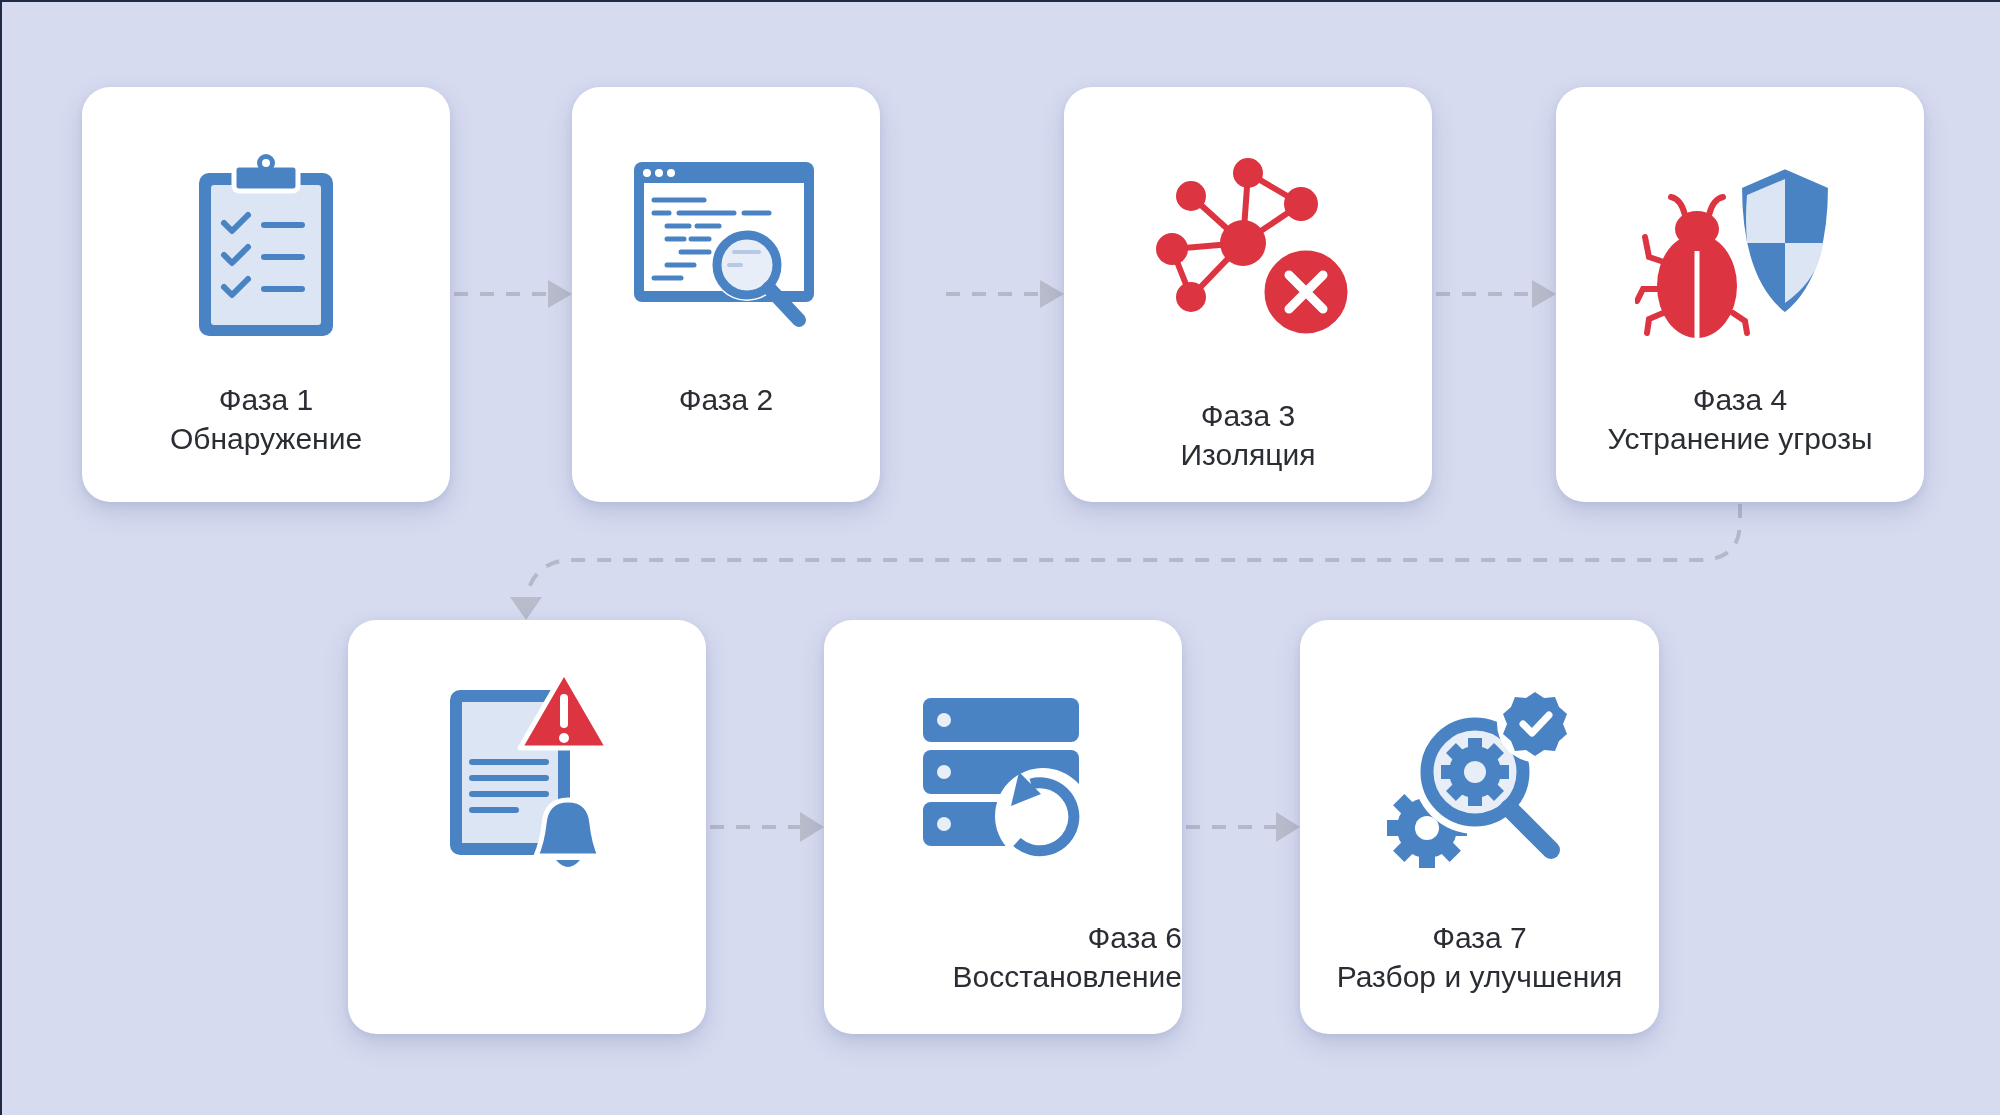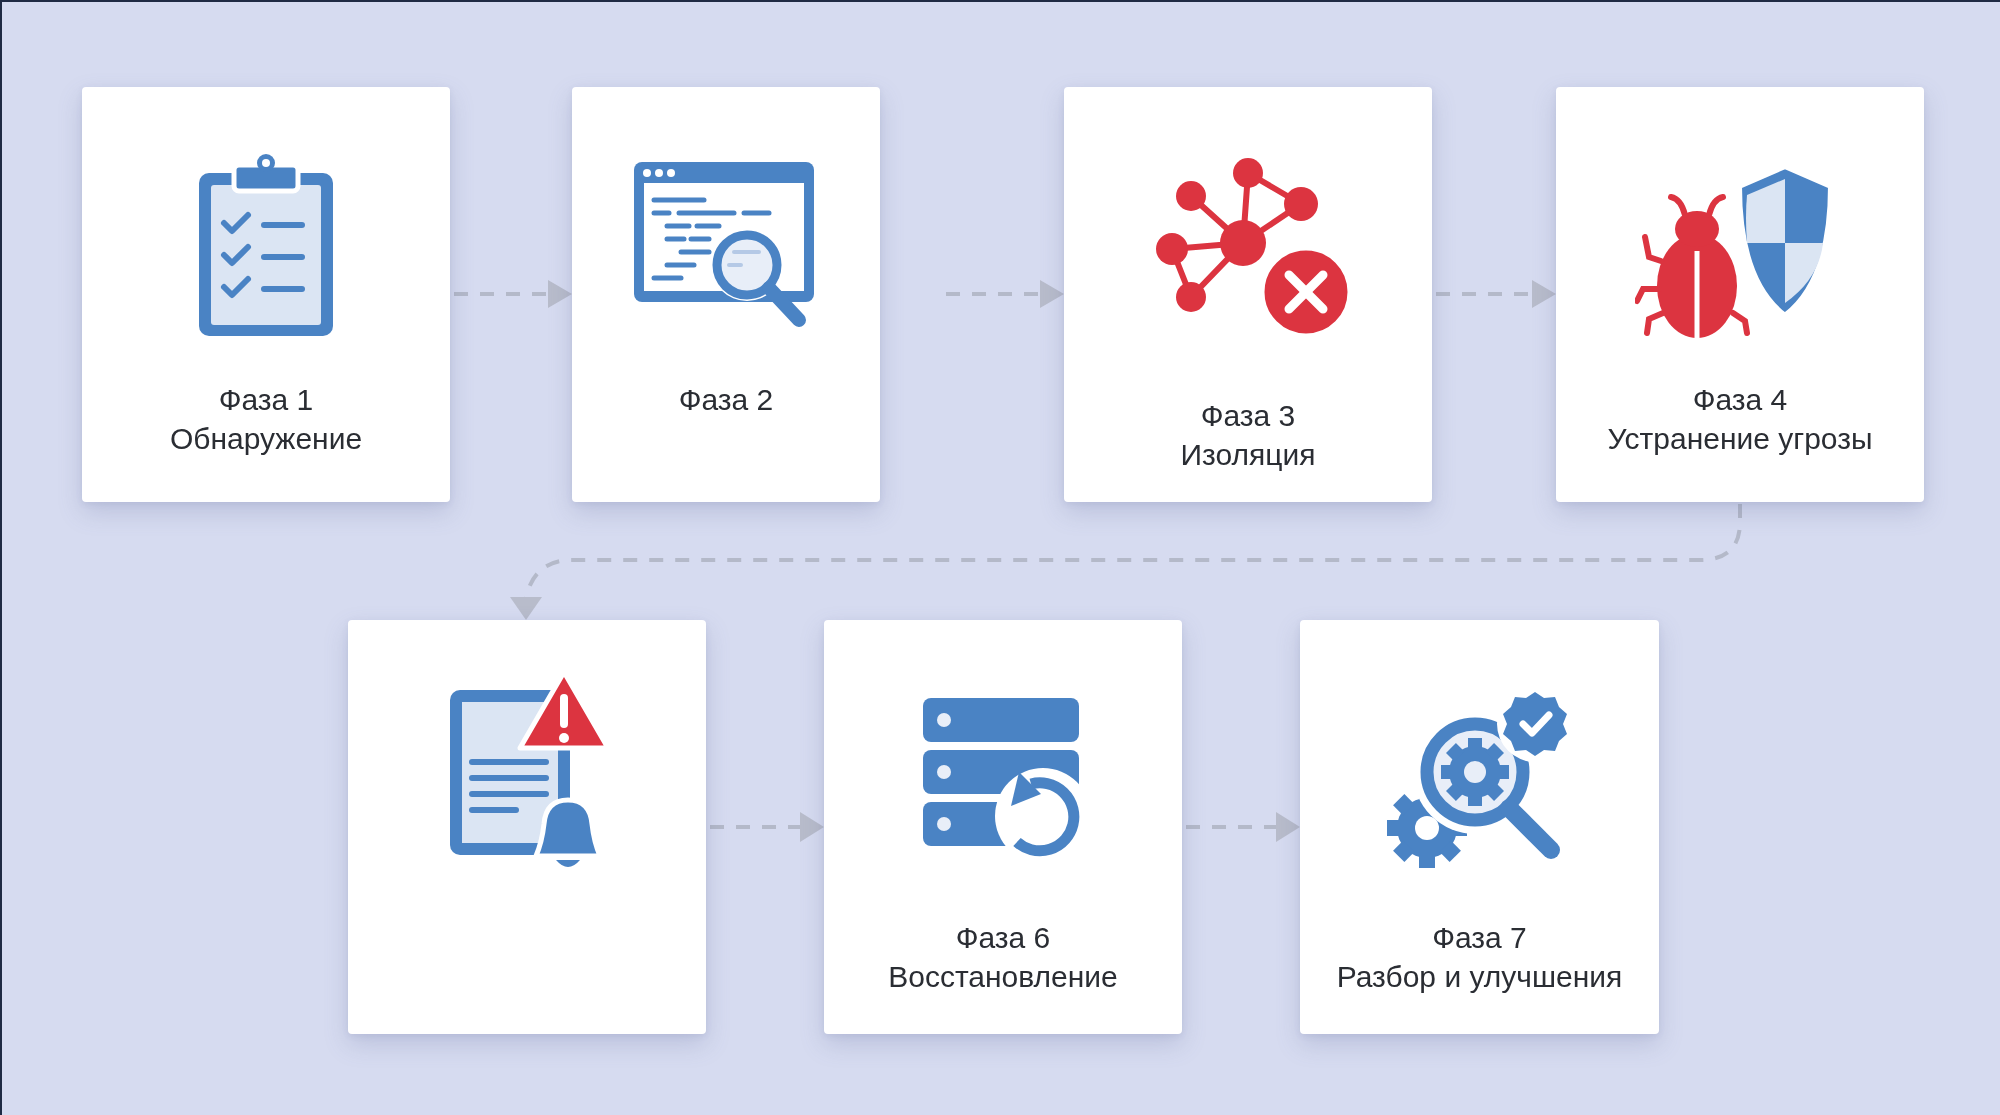--- a/index.html
+++ b/index.html
@@ -9,21 +9,21 @@
     font-family: "Liberation Sans", "DejaVu Sans", sans-serif;
     position: relative;
     border-left: 2px solid #1f2a44;
     border-top: 2px solid #1f2a44;
   }
   .stage { position: absolute; left: 0; top: 0; width: 2000px; height: 1115px; }
   .connectors { position: absolute; left: 0; top: 0; width: 2000px; height: 1115px; pointer-events: none; }
   .card {
     position: absolute;
     background: #ffffff;
-    border-radius: 4px;
+    border-radius: 28px;
     box-shadow: 0 10px 24px rgba(90, 100, 150, 0.22), 0 2px 6px rgba(90,100,150,0.10);
     display: flex;
     flex-direction: column;
     align-items: center;
   }
   .card .icon {
     position: absolute;
     left: 50%;
     transform: translateX(-50%);
   }
@@ -193,21 +193,21 @@
       <rect x="10" y="0" width="156" height="44" rx="8" fill="#4a83c4"></rect>
       <rect x="10" y="52" width="156" height="44" rx="8" fill="#4a83c4"></rect>
       <rect x="10" y="104" width="156" height="44" rx="8" fill="#4a83c4"></rect>
       <circle cx="31" cy="22" r="7" fill="#e8eef8"></circle>
       <circle cx="31" cy="74" r="7" fill="#e8eef8"></circle>
       <circle cx="31" cy="126" r="7" fill="#e8eef8"></circle>
       <circle cx="130" cy="118" r="48" fill="#ffffff"></circle>
       <path d="M118 86 A34 34 0 1 1 104 144" stroke="#4a83c4" stroke-width="11" fill="none"></path>
       <polygon points="106,74 128,96 98,108" fill="#4a83c4"></polygon>
     </svg>
-    <div class="label" style="top:298px;">
+    <div class="label" style="top:298px;text-align:right;">
       <span>Фаза 6</span>
       <span>Восстановление</span>
     </div>
   </div>
 
   <div class="card" style="left:1298px; top:618px; width:359px; height:414px;">
     <svg class="icon" style="top:66px" width="190" height="190" viewBox="0 0 190 190">
       <g transform="translate(42,142)">
         <circle r="30" fill="#4a83c4"></circle>
         <g fill="#4a83c4">

